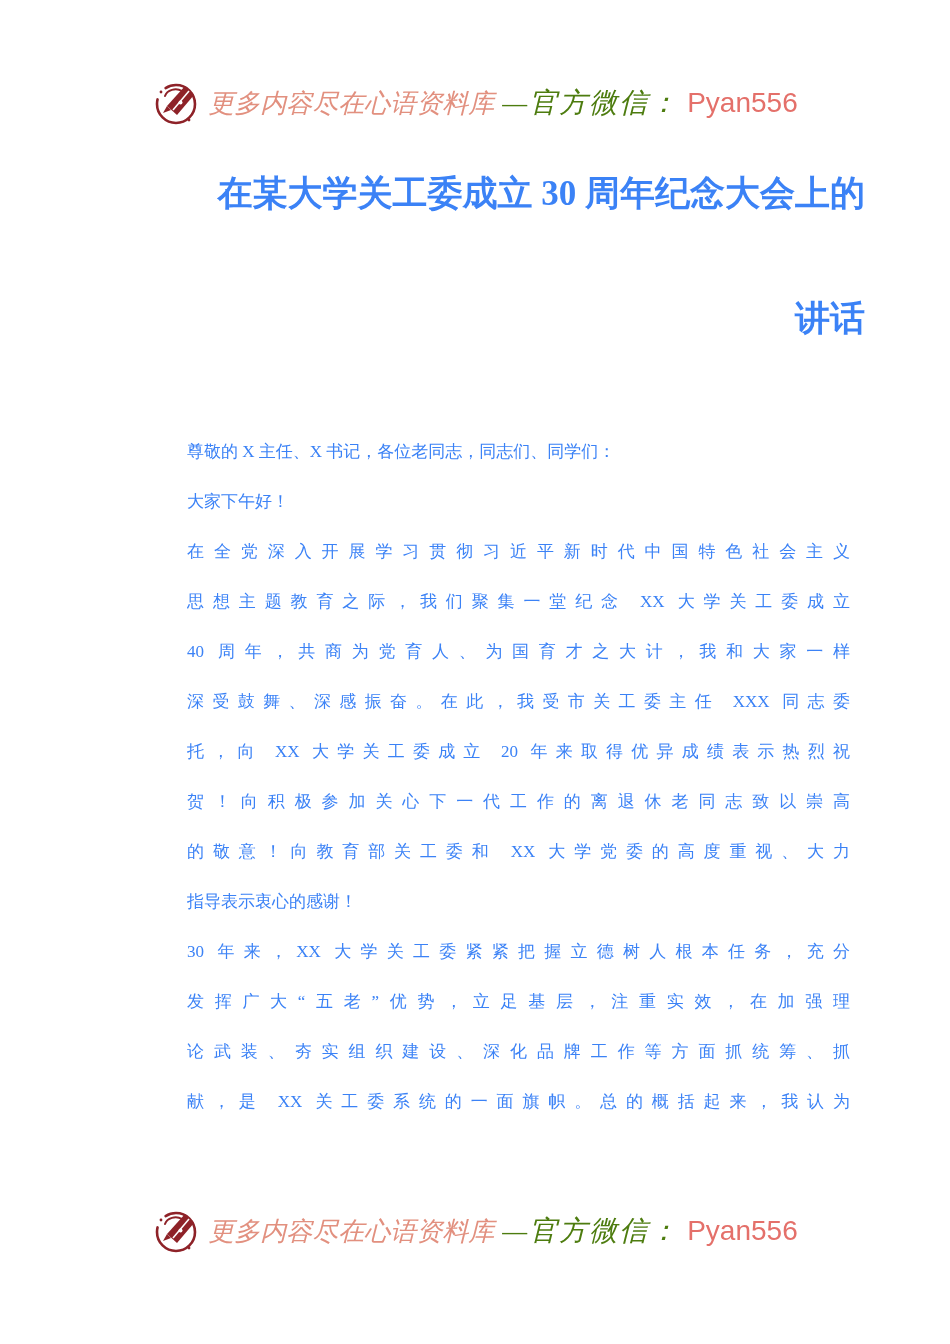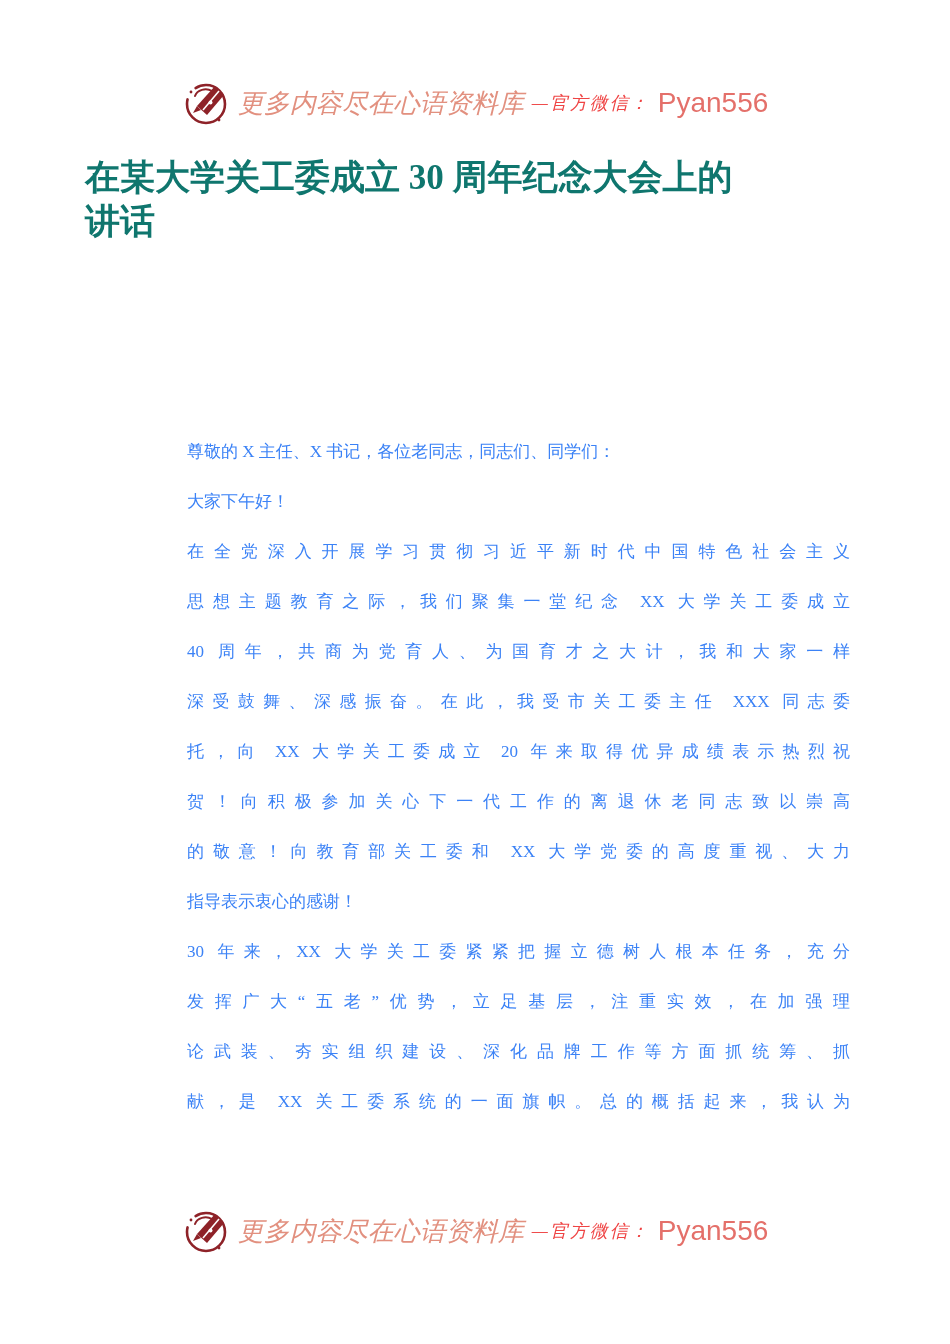--- a/index.html
+++ b/index.html
@@ -27,44 +27,44 @@
   .brand-row.header { top: 79px; }
   .brand-row.footer { top: 1207px; }
   .brand-logo { width: 48px; height: 48px; flex: 0 0 auto; }
   .brand-cn {
     color: #e2907f;
     font-size: 26px;
     font-style: italic;
     letter-spacing: 0px;
   }
   .brand-gray {
-    color: #ef4444;
-    font-size: 18px;
+    color: #4d7c0f;
+    font-size: 28px;
     font-style: italic;
     letter-spacing: 2px;
   }
   .brand-id {
     color: #e4706a;
     font-size: 28px;
     font-family: "Liberation Sans", "DejaVu Sans", sans-serif;
   }
 
   
   .doc-title {
     position: absolute;
-    top: 156px;
+    top: 172px;
     left: 85px;
     right: 85px;
-    text-align: left;
-    color: #0f766e;
+    text-align: right;
+    color: #3b82f6;
     font-weight: bold;
     font-size: 35px;
   }
   .title-line { height: 44px; line-height: 44px; }
-  .title-line.second { }
+  .title-line.second { margin-top: 81px; }
 
   
   .body-text {
     position: absolute;
     top: 427px;
     left: 143px;
     width: 663px;
     color: #3b82f6;
     font-size: 17px;
     margin-left: 44px;

